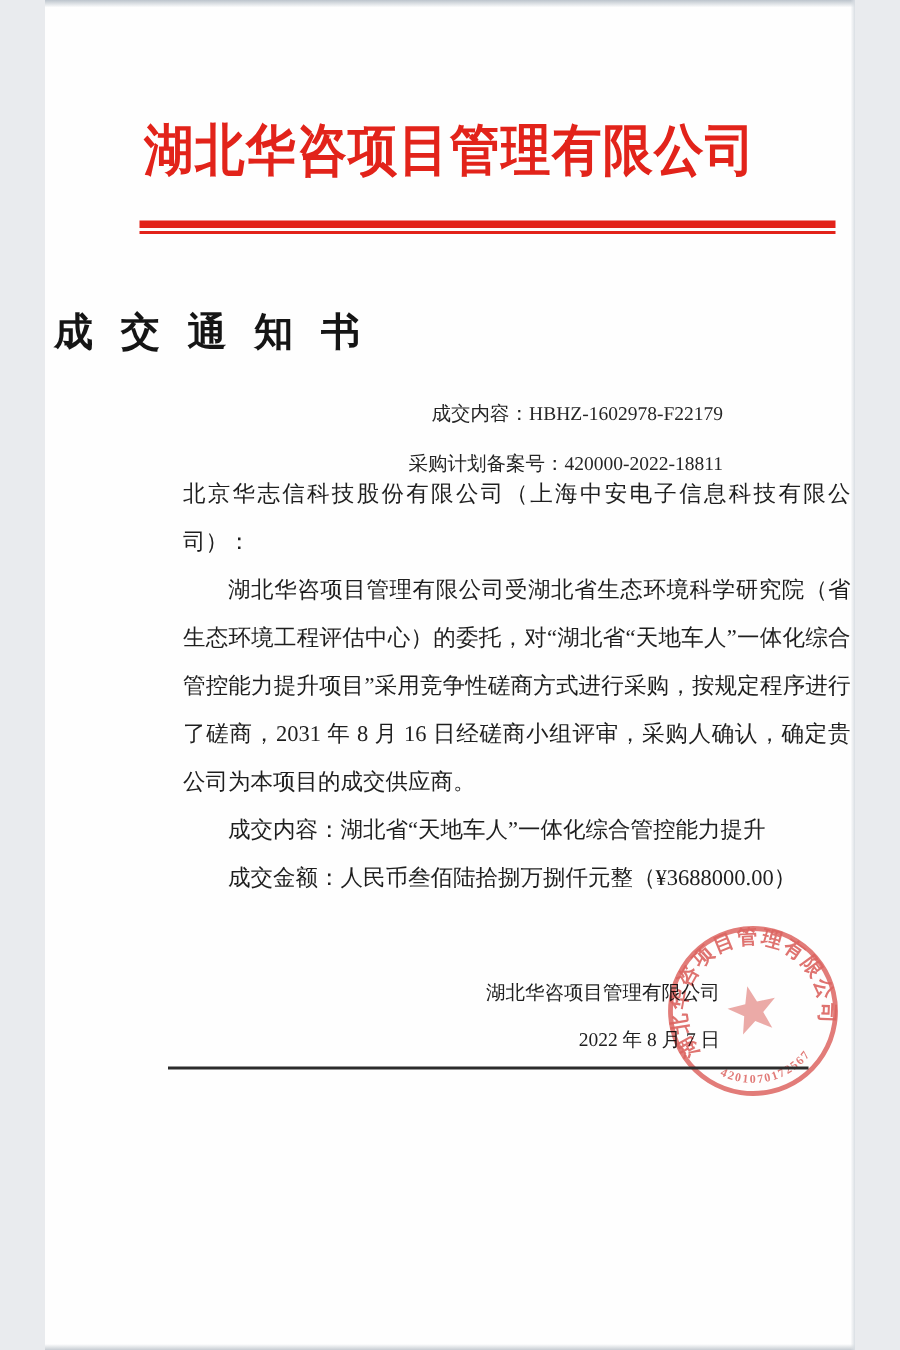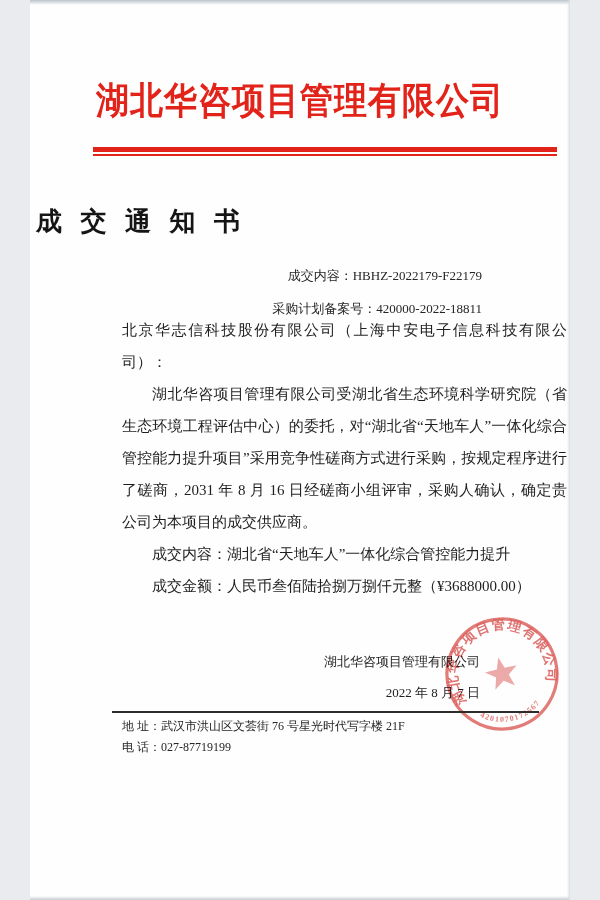--- a/index.html
+++ b/index.html
@@ -63,21 +63,21 @@
 
   <div class="rule-double">
     <div class="rule-thick"></div>
     <div class="rule-gap"></div>
     <div class="rule-thin"></div>
   </div>
 
   <div class="doc-title">成 交 通 知 书</div>
 
   <div class="meta">
-    <div><span>成交内容：</span><span>HBHZ-2022179-F22179</span></div>
+    <div><span>成交内容：</span><span>HBHZ-1602978-F22179</span></div>
     <div><span>采购计划备案号：</span><span>420000-2022-18811</span></div>
   </div>
 
   <div class="body-text">
     <p>北京华志信科技股份有限公司（上海中安电子信息科技有限公司）：</p>
     <p class="indent">湖北华咨项目管理有限公司受湖北省生态环境科学研究院（省生态环境工程评估中心）的委托，对“湖北省“天地车人”一体化综合管控能力提升项目”采用竞争性磋商方式进行采购，按规定程序进行了磋商，2031 年 8 月 16 日经磋商小组评审，采购人确认，确定贵公司为本项目的成交供应商。</p>
     <p class="indent">成交内容：湖北省“天地车人”一体化综合管控能力提升</p>
     <p class="indent">成交金额：人民币叁佰陆拾捌万捌仟元整（¥3688000.00）</p>
   </div>
 
@@ -95,17 +95,13 @@
         <textPath href="#sealTopArc" startOffset="50%" text-anchor="middle">湖北华咨项目管理有限公司</textPath>
       </text>
       <text font-size="8" letter-spacing="1.2" fill="#d9534f" opacity="0.85">
         <textPath href="#sealBottomArc" startOffset="50%" text-anchor="middle">4201070172567</textPath>
       </text>
       <polygon points="80,63 84,74.5 96.2,74.7 86.5,82.1 90,93.8 80,86.8 70,93.8 73.5,82.1 63.8,74.7 76,74.5" fill="#d9534f" opacity="0.55" stroke="none"></polygon>
     </g>
   </svg>
 
   <div class="footer-rule"></div>
-  <div class="footer">
-    <div><span>地 址：</span><span>武汉市洪山区文荟街 76 号星光时代写字楼 21F</span></div>
-    <div><span>电 话：</span><span>027-87719199</span></div>
-  </div>
 </div>
 
 </body></html>

